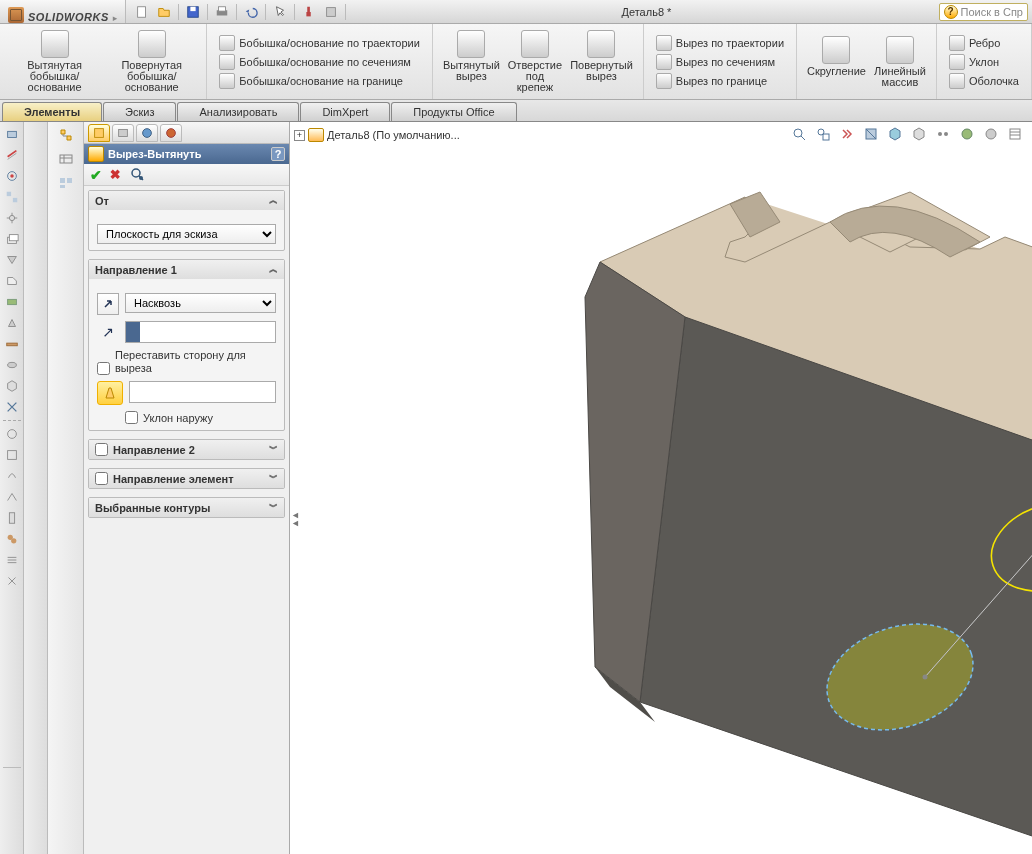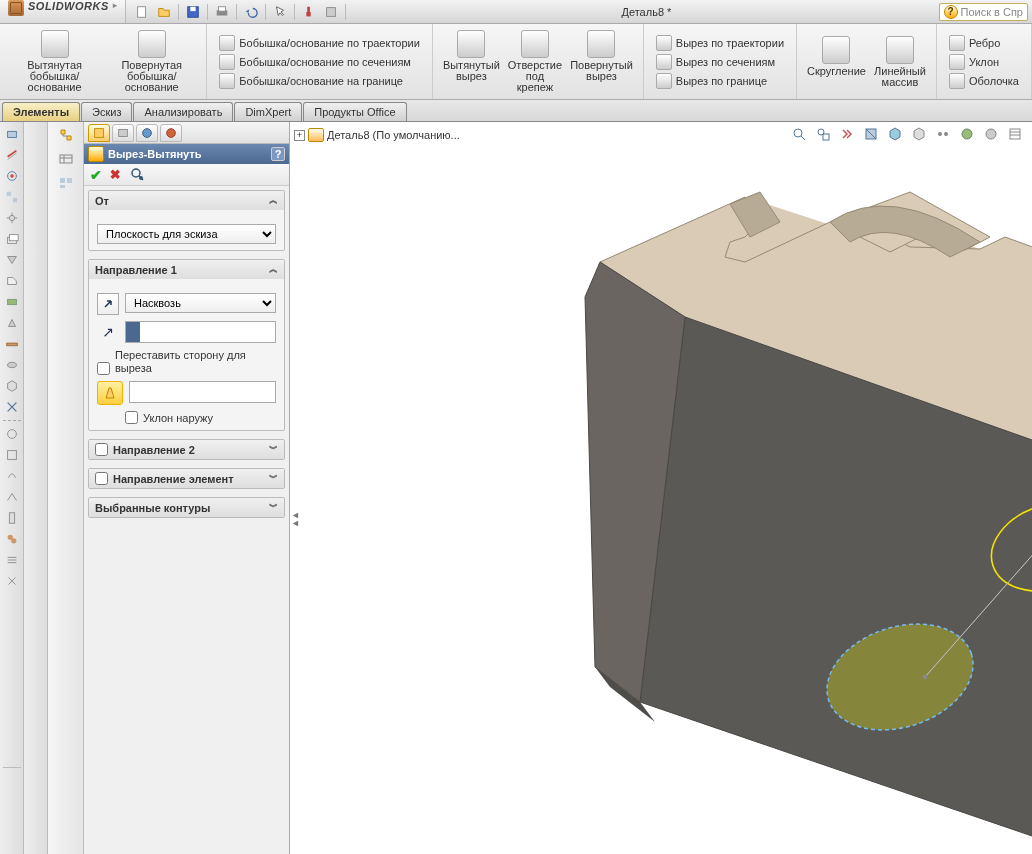--- a/index.html
+++ b/index.html
@@ -1,20 +1,20 @@
 <!DOCTYPE html>
 <html><head>
 <meta charset="utf-8">
 <style>
 * { box-sizing: border-box; margin: 0; padding: 0; font-family: Tahoma, Arial, sans-serif; font-size: 11px; }
 body { width: 1032px; height: 854px; background: #e4e4e4; overflow: hidden; position: relative; }
 
 
 .titlebar { height: 24px; background: linear-gradient(#f2f2f2,#d6d6d6); display: flex; align-items: center; border-bottom: 1px solid #aaa; }
-.logo { display: flex; align-items: flex-start; padding: 0 8px; background: linear-gradient(#f8f8f8,#dadada); height: 100%; border-right: 1px solid #bbb; }
+.logo { display: flex; align-items: flex-end; padding: 0 8px; background: linear-gradient(#f8f8f8,#dadada); height: 100%; border-right: 1px solid #bbb; }
 .logo-icon { width: 16px; height: 16px; background: linear-gradient(#d95,#a63); border-radius: 2px; margin-right: 4px; position: relative; }
 .logo-icon::after { content:''; position:absolute; inset:2px; border:1px solid #753; border-radius:1px; }
 .logo-text { font-weight: bold; font-style: italic; color: #444; letter-spacing: 0.5px; }
 .qat { display: flex; align-items: center; gap: 2px; padding: 0 6px; }
 .qat-btn { width: 20px; height: 18px; display:flex; align-items:center; justify-content:center; border-radius:2px; }
 .qat-sep { width:1px; height:16px; background:#bbb; margin:0 2px; }
 .doc-title { flex:1; text-align:center; color:#333; }
 .search-box { display:flex; align-items:center; background:#fff; border:1px solid #c0b060; border-radius:2px; padding:1px 4px; margin-right:4px; height:18px; }
 .search-box .q { color:#888; }
 .help-icon { width:14px; height:14px; border-radius:50%; background:linear-gradient(#ffd,#fa0); border:1px solid #b80; display:flex; align-items:center; justify-content:center; font-weight:bold; color:#530; margin-right:3px; font-size:10px; }
@@ -25,21 +25,21 @@
 .rbig { display:flex; flex-direction:column; align-items:center; padding:2px 4px; cursor:default; border-radius:3px; min-width:60px; }
 .rbig .ricon { width:28px; height:28px; background:linear-gradient(#fff,#ccc); border:1px solid #aaa; border-radius:3px; margin-bottom:2px; position:relative; }
 .rbig .rlabel { text-align:center; line-height:11px; color:#333; }
 .rlist { display:flex; flex-direction:column; gap:1px; padding:2px 4px; }
 .rsmall { display:flex; align-items:center; gap:4px; padding:1px 2px; border-radius:2px; cursor:default; white-space:nowrap; color:#333; }
 .rsmall .ricon-s { width:16px; height:16px; background:linear-gradient(#fff,#ccc); border:1px solid #aaa; border-radius:2px; }
 .rrow { display:flex; }
 
 
 .tabbar { height:22px; background:linear-gradient(#e8e8e8,#d8d8d8); display:flex; align-items:flex-end; border-bottom:1px solid #888; padding-left:2px; }
-.tab { padding:3px 10px; border:1px solid #888; border-bottom:none; margin-right:1px; background:linear-gradient(#f0f0f0,#d0d0d0); border-radius:3px 3px 0 0; color:#333; cursor:default;text-align:right; }
+.tab { padding:3px 21px; border:1px solid #888; border-bottom:none; margin-right:1px; background:linear-gradient(#f0f0f0,#d0d0d0); border-radius:3px 3px 0 0; color:#333; cursor:default;text-align:right; }
 .tab.active { background:linear-gradient(#f8f0c8,#e8d080); font-weight:bold; }
 
 
 .main { position:absolute; top:122px; left:0; right:0; bottom:0; display:flex; }
 .left-tools { width:24px; background:linear-gradient(90deg,#eee,#ddd); display:flex; flex-direction:column; align-items:center; padding-top:2px; gap:1px; border-right:1px solid #bbb; }
 .left-tools .tb { width:20px; height:20px; display:flex; align-items:center; justify-content:center; border-radius:2px; }
 .left-tools .tsep { width:18px; height:1px; background:#bbb; margin:2px 0; }
 .left-tools .tsep-dash { width:18px; border-top:1px dashed #aaa; margin:2px 0; }
 
 .second-tools { width:24px; background:linear-gradient(90deg,#eee,#ddd); display:flex; flex-direction:column; align-items:center; padding-top:2px; gap:3px; border-right:1px solid #bbb; }

